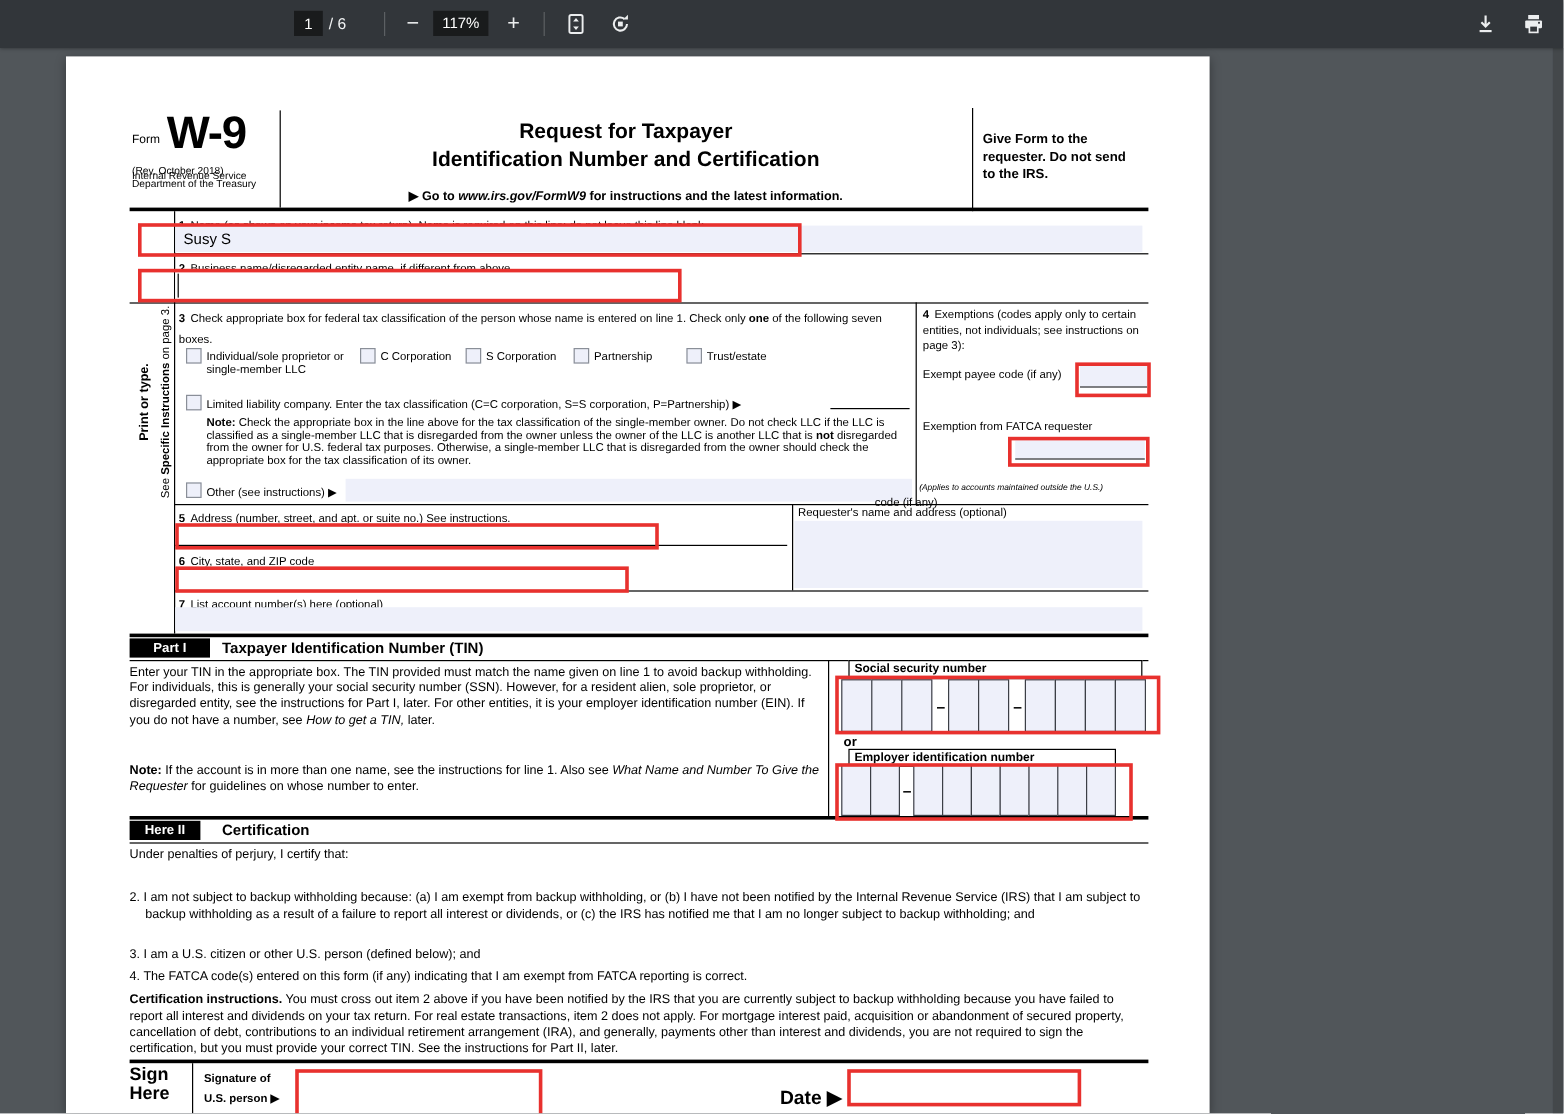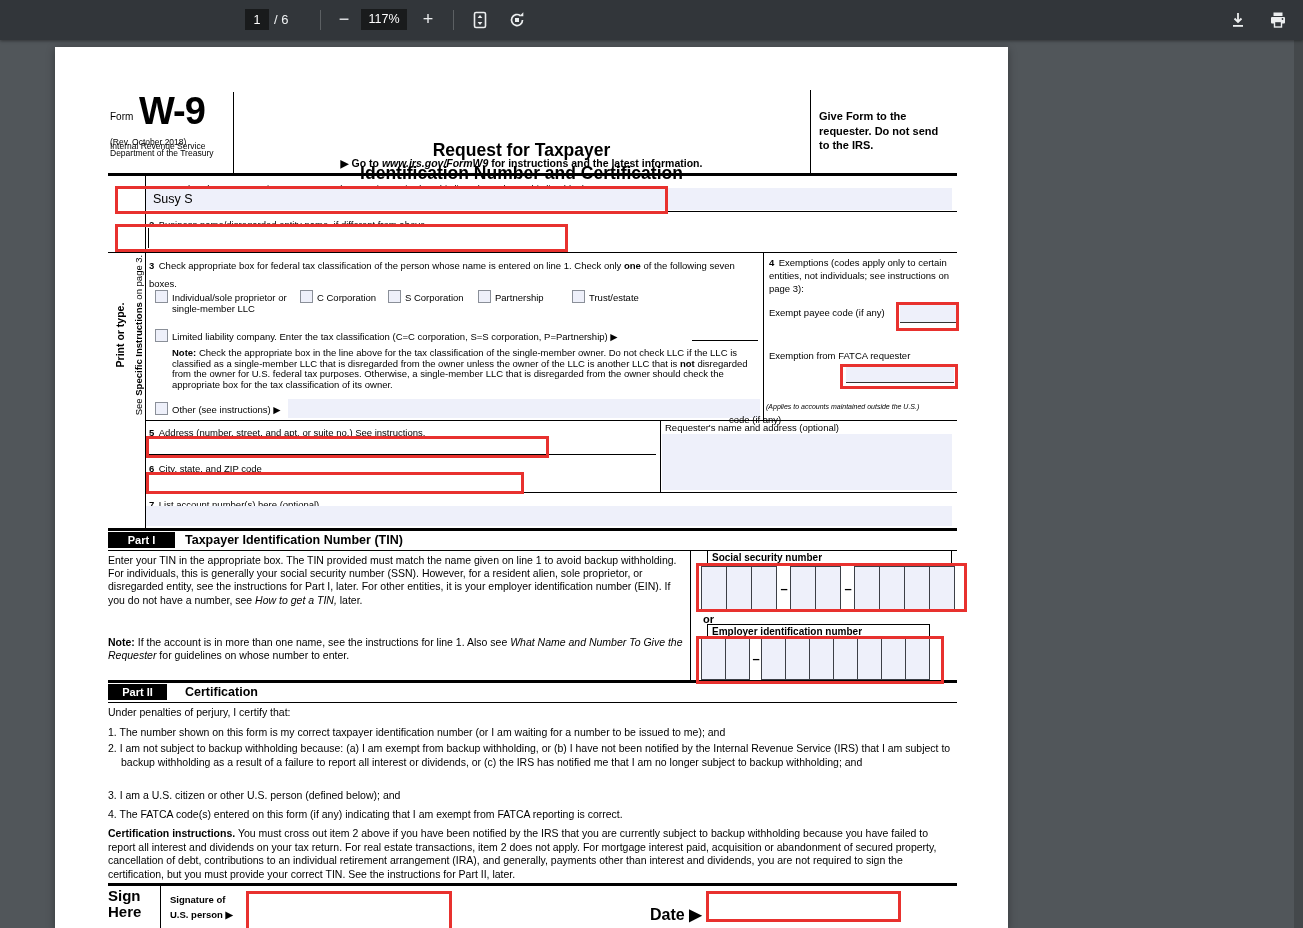--- a/index.html
+++ b/index.html
@@ -27,21 +27,21 @@
   .b { font-weight:bold; }
   .i { font-style:italic; }
   .lav { background:#eef0fa; }
   .hl { position:absolute; border:3px solid #e8312e; z-index:9; pointer-events:none; }
   .hline { position:absolute; background:#000; height:1px; }
   .vline { position:absolute; background:#000; width:1px; }
   .thick { position:absolute; background:#000; height:3px; }
 
   
   .w9 { font-size:38px; font-weight:bold; letter-spacing:-1px; }
-  .title { font-size:17.5px; font-weight:bold; text-align:center;margin-top:41px; }
+  .title { font-size:17.5px; font-weight:bold; text-align:center; }
   .small { font-size:8.5px; }
 
   .lbl { font-size:9.5px; }
   .num { font-weight:bold; font-size:9.5px; }
   .cb { position:absolute; width:13px; height:13px; background:#eef0fa; border:1px solid #8a8f98; }
   .fieldline { position:absolute; border-bottom:1px solid #000; }
 
   .badge { position:absolute; background:#000; color:#fff; font-size:11px; font-weight:bold; text-align:center; line-height:16px; height:16px; }
   .ptitle { position:absolute; font-size:12.5px; font-weight:bold; }
   .body105 { font-size:10.5px; line-height:13.2px; }
@@ -215,26 +215,25 @@
         <div class="digit ein"></div>
           <div class="digit ein"></div>
           <div class="digit ein"></div>
           <div class="digit ein"></div>
           <div class="digit ein"></div>
           <div class="digit ein"></div>
           <div class="digit ein"></div>
       </div>
 
       <div class="thick" style="left:53px; top:633px; width:849px;"></div>
-      <div class="badge" style="left:53px; top:637px; width:59px;">Part II</div>
+      <div class="badge" style="left:53px; top:637px; width:59px;">Here II</div>
       <div class="ptitle" style="left:130px; top:638px;">Certification</div>
       <div class="hline" style="left:53px; top:655px; width:849px;"></div>
 
       <div class="a cert" style="left:53px; top:659px; width:845px;">Under penalties of perjury, I certify that:</div>
-      <div class="a cert hang" style="left:53px; top:679px; width:845px;">1. The number shown on this form is my correct taxpayer identification number (or I am waiting for a number to be issued to me); and</div>
       <div class="a cert hang" style="left:53px; top:695px; width:848px;">2. I am not subject to backup withholding because: (a) I am exempt from backup withholding, or (b) I have not been notified by the Internal Revenue Service (IRS) that I am subject to backup withholding as a result of a failure to report all interest or dividends, or (c) the IRS has notified me that I am no longer subject to backup withholding; and</div>
       <div class="a cert hang" style="left:53px; top:742px; width:845px;">3. I am a U.S. citizen or other U.S. person (defined below); and</div>
       <div class="a cert hang" style="left:53px; top:761px; width:845px;">4. The FATCA code(s) entered on this form (if any) indicating that I am exempt from FATCA reporting is correct.</div>
       <div class="a cert" style="left:53px; top:780px; width:848px;"><span class="b">Certification instructions.</span><span> You must cross out item 2 above if you have been notified by the IRS that you are currently subject to backup withholding because you have failed to report all interest and dividends on your tax return. For real estate transactions, item 2 does not apply. For mortgage interest paid, acquisition or abandonment of secured property, cancellation of debt, contributions to an individual retirement arrangement (IRA), and generally, payments other than interest and dividends, you are not required to sign the certification, but you must provide your correct TIN. See the instructions for Part II, later.</span></div>
 
       <div class="thick" style="left:53px; top:836px; width:849px;"></div>
       <div class="a b" style="left:53px; top:840px; font-size:15px;">Sign</div>
       <div class="a b" style="left:53px; top:856px; font-size:15px;">Here</div>
       <div class="vline" style="left:105px; top:839px; height:42px;"></div>
       <div class="a b" style="left:115px; top:847px; font-size:9.5px;">Signature of</div>

